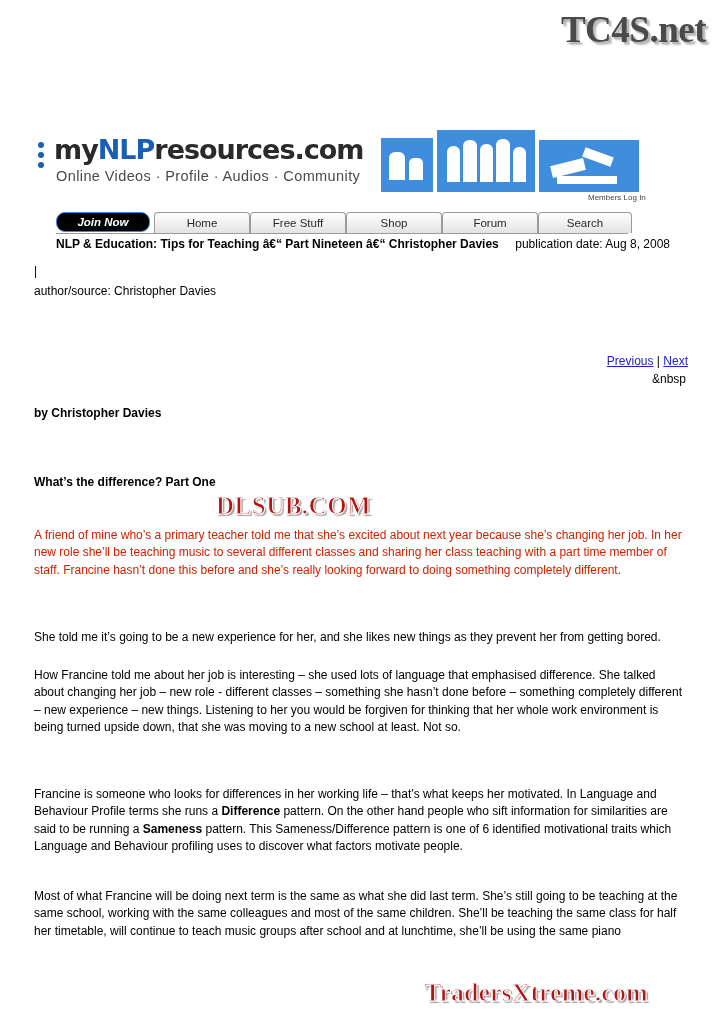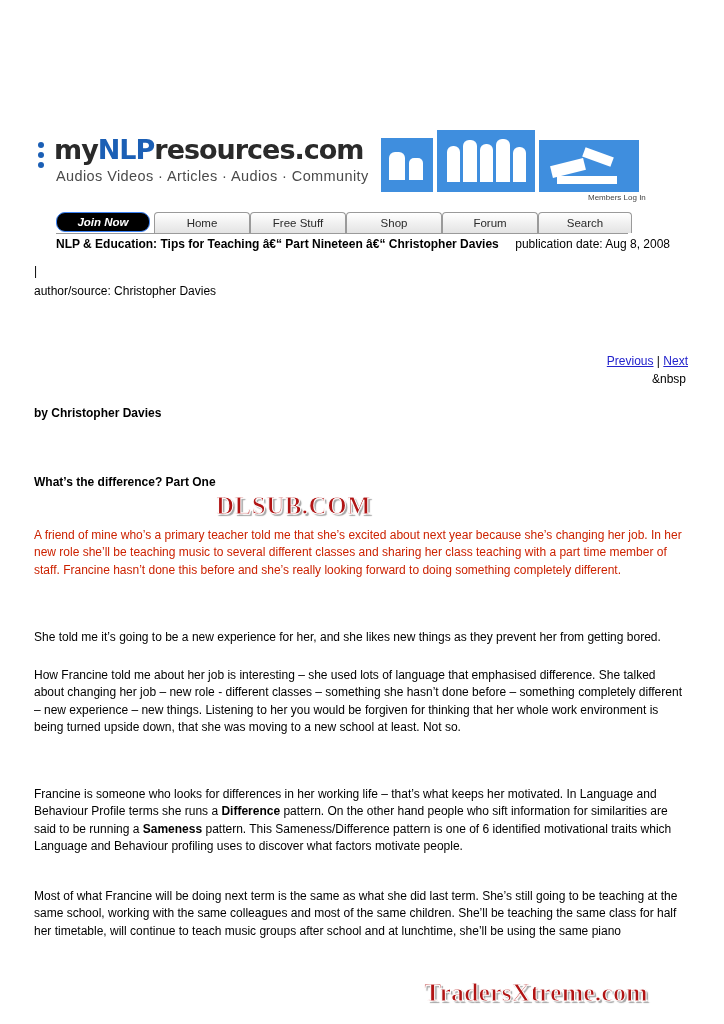--- a/index.html
+++ b/index.html
@@ -266,31 +266,32 @@
     font-size: 11px;
     color: #222;
   }
   .bold { font-weight: bold; }
 </style>
 </head>
 <body>
 
 <div class="page">
 
+  <div class="tc4s">TC4S.net</div>
 
   <div class="header">
     <div class="logo-dots">
         <i></i>
         <i></i>
         <i></i>
       </div>
     <div class="logo-text">
       <span>my</span><span class="blue">NLP</span><span>resources.com</span>
     </div>
-    <div class="logo-sub">Audios Videos · Articles · Audios · Community</div>
+    <div class="logo-sub">Online Videos · Profile · Audios · Community</div>
 
     <div class="tiles">
       <div class="tile t1">
         <div class="sil" style="left:8px;top:14px;width:16px;height:28px;border-radius:6px 6px 0 0;"></div>
         <div class="sil" style="left:28px;top:20px;width:14px;height:22px;border-radius:5px 5px 0 0;"></div>
       </div>
       <div class="tile t2">
         <div class="sil" style="left:10px;top:16px;width:13px;height:36px;border-radius:6px 6px 0 0;"></div>
         <div class="sil" style="left:26px;top:10px;width:14px;height:42px;border-radius:6px 6px 0 0;"></div>
         <div class="sil" style="left:43px;top:14px;width:13px;height:38px;border-radius:6px 6px 0 0;"></div>

